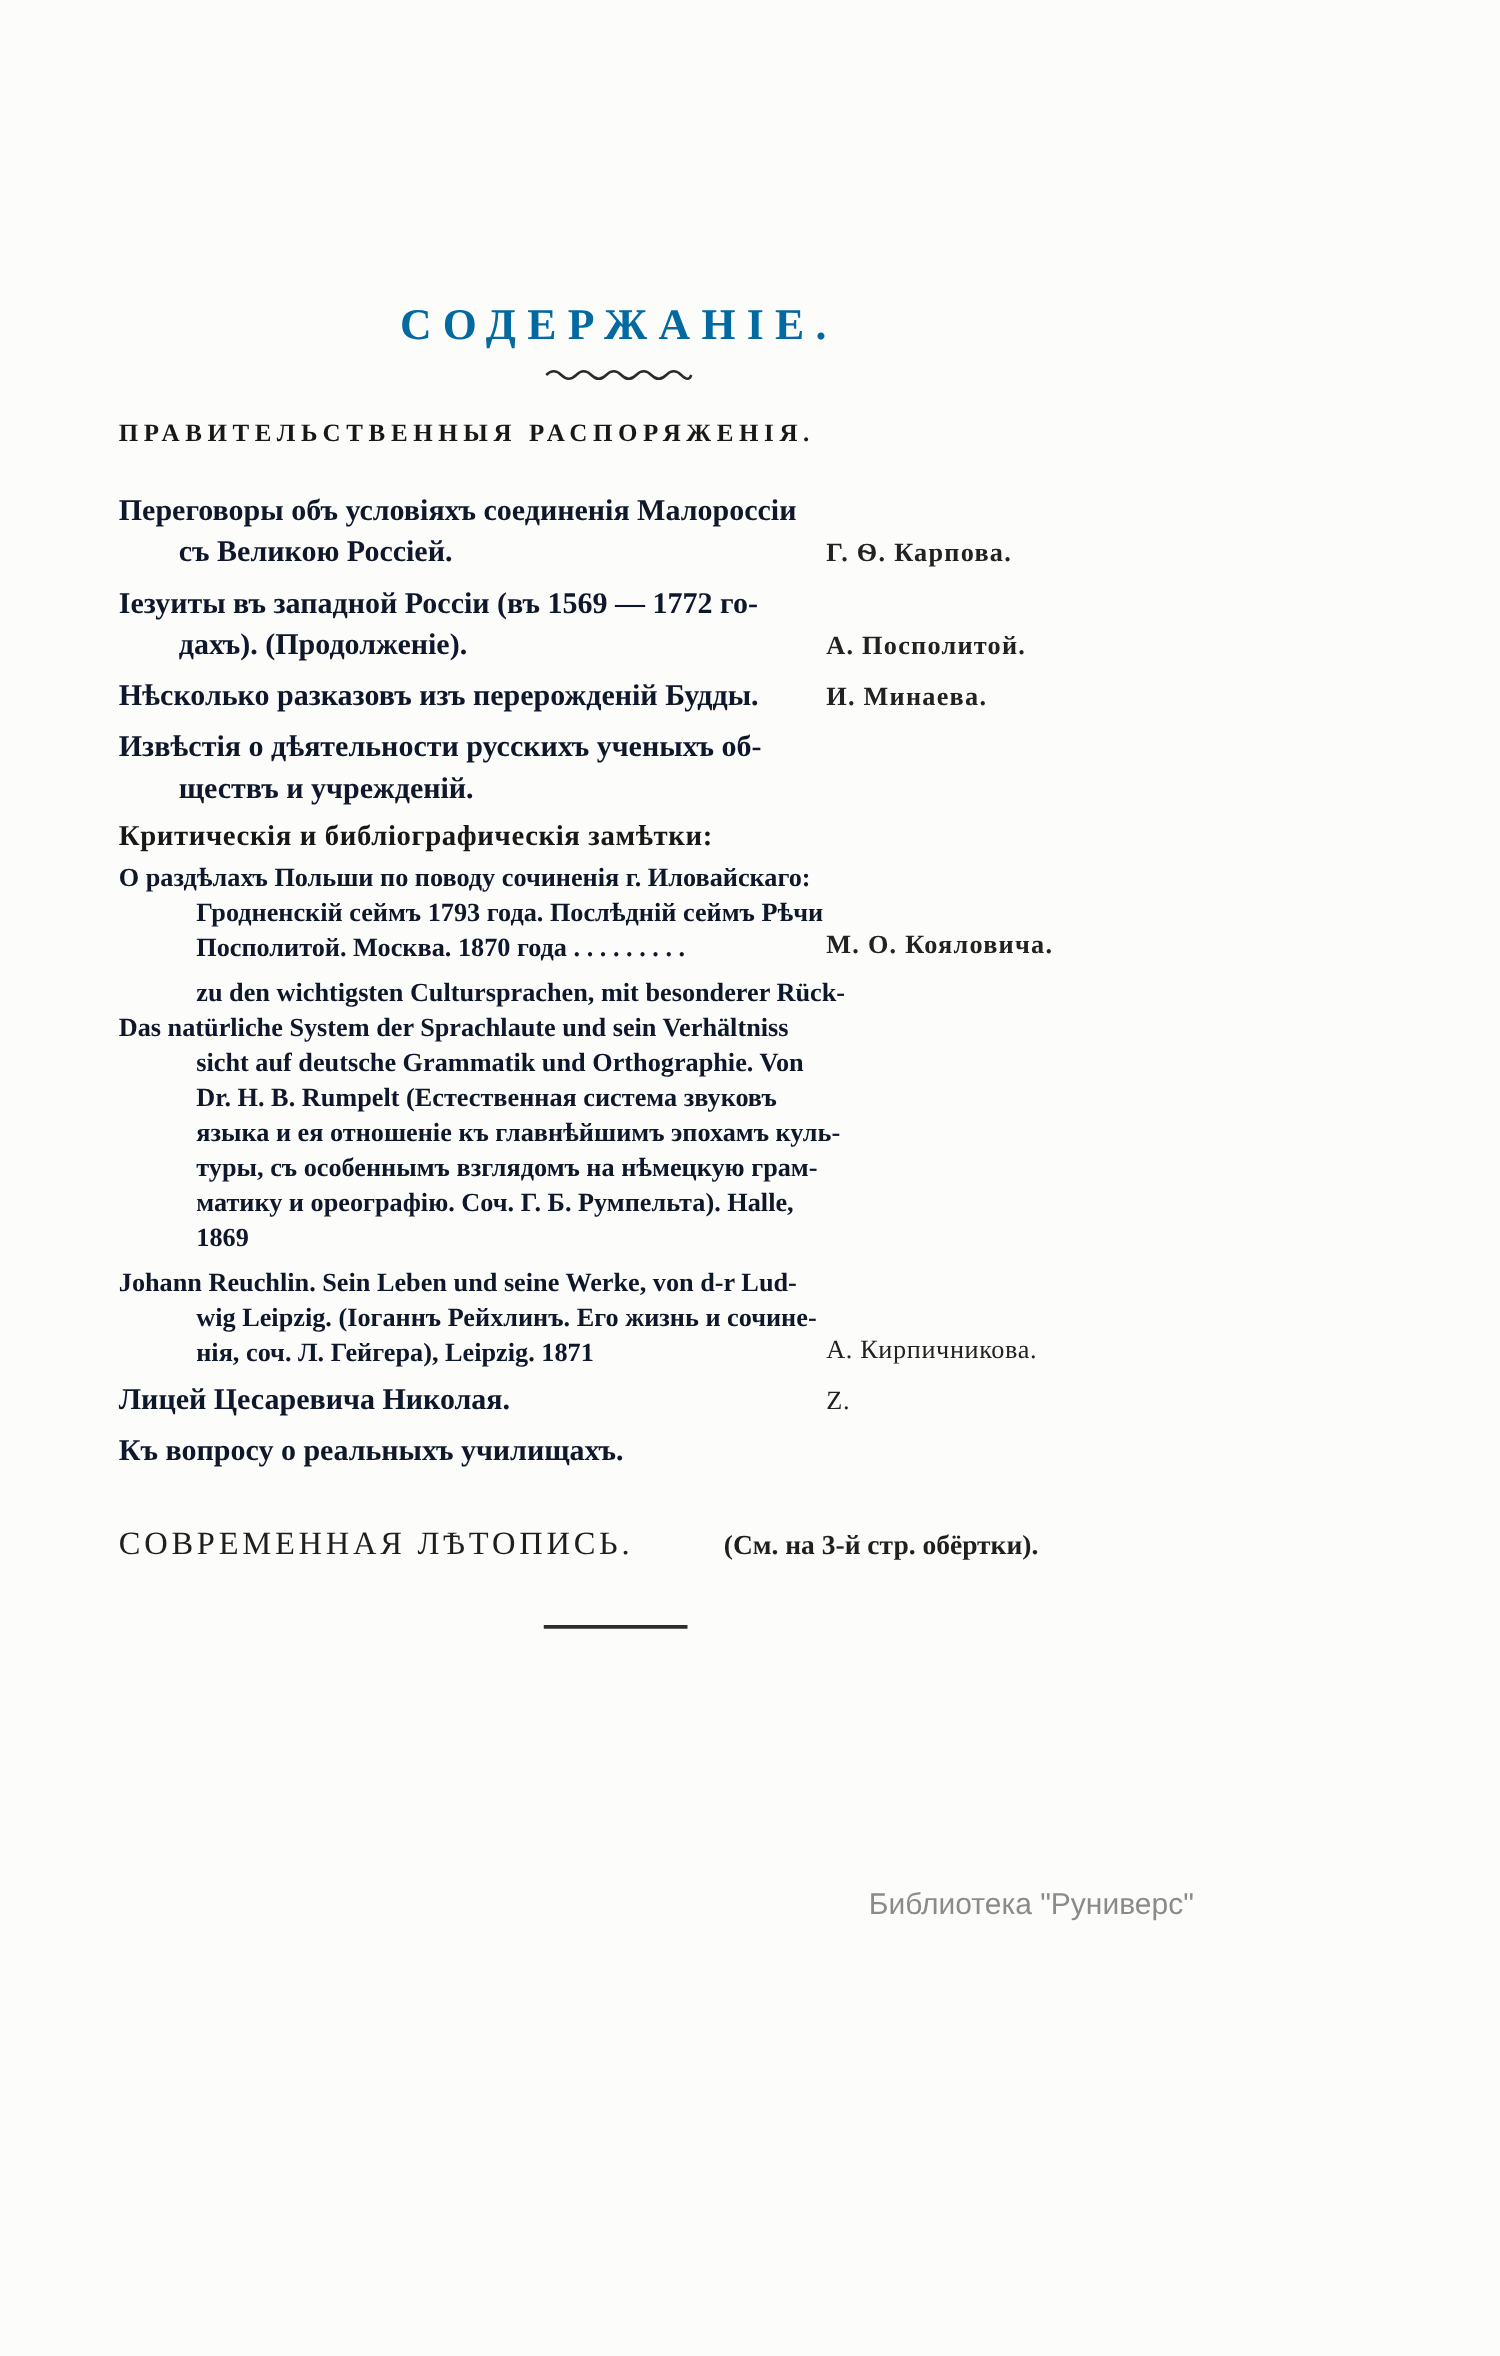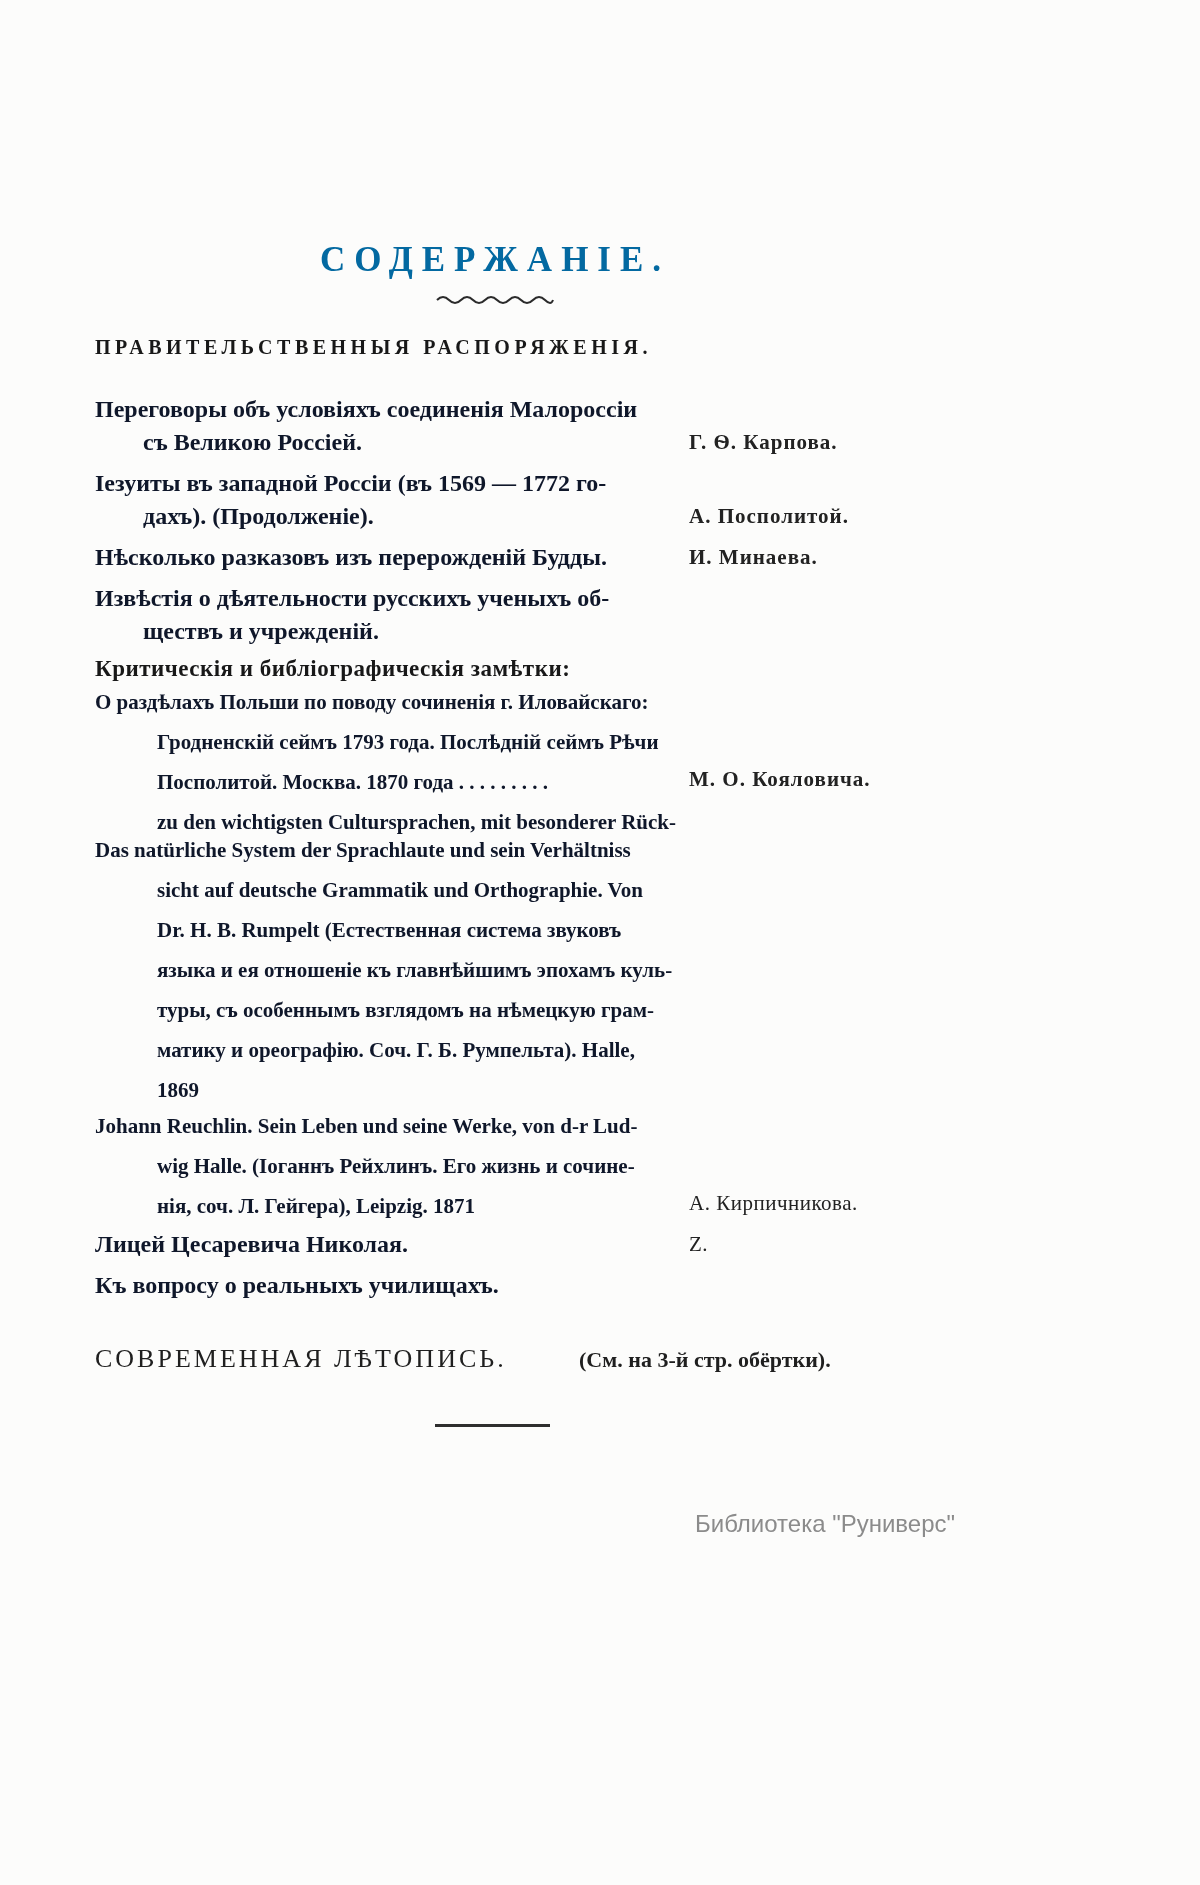--- a/index.html
+++ b/index.html
@@ -39,24 +39,24 @@
     letter-spacing: 0.5px;
     margin: 2px 0 6px 0;
     white-space: nowrap;
   }
   .entry { position: relative; margin-bottom: 8px; }
   .entry.normal { font-size: 24px; line-height: 33px; }
   .entry.small  { font-size: 21px; line-height: 28px; }
   .entry-text { font-weight: 700; color: #0f172a; }
   .line { white-space: nowrap; }
   .entry.normal .line.cont { padding-left: 48px; }
-  .entry.small  .line.cont { padding-left: 62px; margin-top: 12px; }
+  .entry.small  .line.cont { padding-left: 62px; }
   .it { }
   .author {
-    position: absolute; left: 594px; bottom: 2px;
+    position: absolute; left: 566px; bottom: 2px;
     font-size: 21px; line-height: 30px;
     font-weight: 700; letter-spacing: 1px;
     white-space: nowrap; color: #222;
   }
   .author.light { font-weight: 400; letter-spacing: 0.5px; }
   .author .cont2 { margin-left: 18px; }
   .footer-row { position: relative; margin-top: 42px; height: 38px; }
   .footer-title {
     font-size: 26px; font-weight: 400; letter-spacing: 3px;
     white-space: nowrap;
@@ -143,21 +143,21 @@
             <div class="line cont"><span>Dr. </span><span class="it">H. B. Rumpelt</span><span> (Естественная система звуковъ</span></div>
             <div class="line cont"><span>языка и ея отношеніе къ главнѣйшимъ эпохамъ куль-</span></div>
             <div class="line cont"><span>туры, съ особеннымъ взглядомъ на нѣмецкую грам-</span></div>
             <div class="line cont"><span>матику и ореографію. Соч. </span><span class="it">Г. Б. Румпельта</span><span>). Halle,</span></div>
             <div class="line cont"><span>1869</span></div>
           </div>
         </div>
         <div class="entry small">
           <div class="entry-text">
             <div class="line"><span>Johann Reuchlin. Sein Leben und seine Werke, von d-r </span><span class="it">Lud-</span></div>
-            <div class="line cont"><span class="it">wig Halle.</span><span> (Іоганнъ Рейхлинъ. Его жизнь и сочине-</span></div>
+            <div class="line cont"><span class="it">wig Leipzig.</span><span> (Іоганнъ Рейхлинъ. Его жизнь и сочине-</span></div>
             <div class="line cont"><span>нія, соч. </span><span class="it">Л. Гейгера</span><span>), Leipzig. 1871</span></div>
           </div>
           <div class="author light">
             <div>А. Кирпичникова.</div>
           </div>
         </div>
         <div class="entry normal">
           <div class="entry-text">
             <div class="line"><span>Лицей Цесаревича Николая.</span></div>
           </div>

